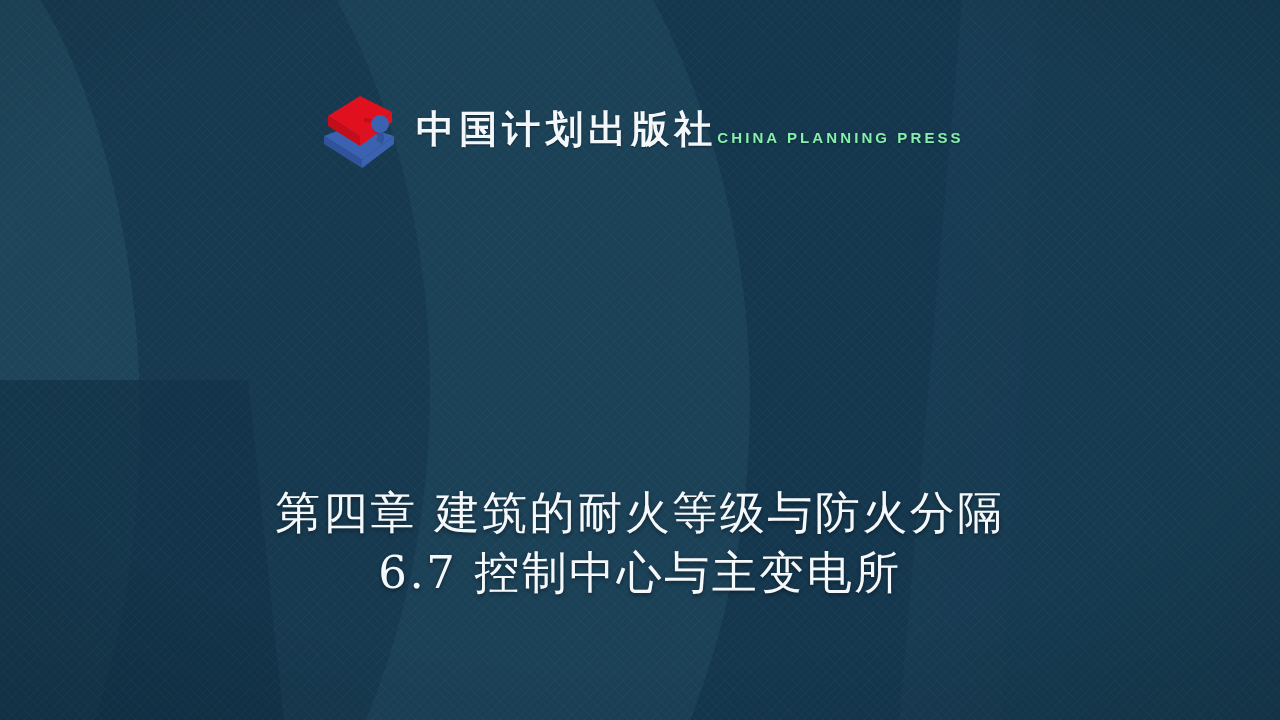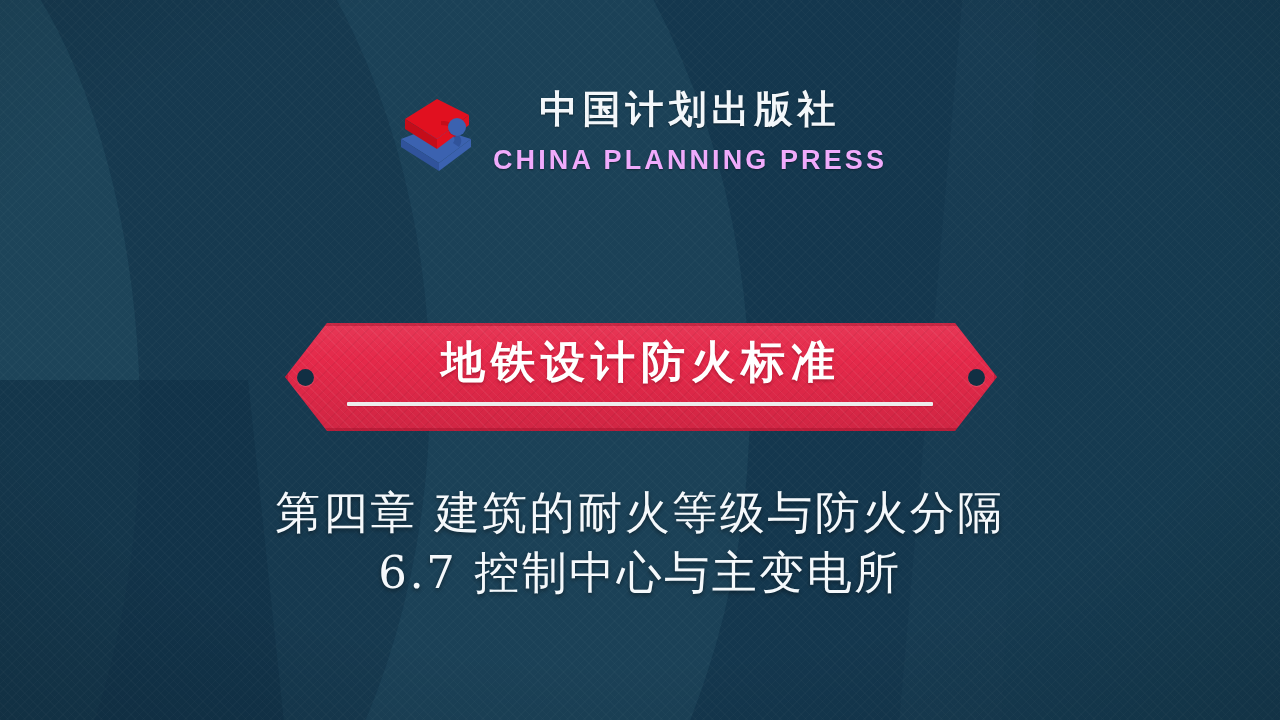--- a/index.html
+++ b/index.html
@@ -68,33 +68,33 @@
     position:absolute;inset:0;
     background:radial-gradient(ellipse 90% 85% at 48% 45%, rgba(0,0,0,0) 55%, rgba(0,0,0,.17) 100%);
   }
 
   
   .logo{
     position:absolute;left:0;right:0;top:88px;
     display:flex;align-items:center;justify-content:center;gap:14px;
   }
   .logo-mark{width:86px;height:82px;flex:0 0 auto;}
-  .logo-text{display:flex;flex-direction:column;align-items:center;}
+  .logo-text{display:flex;flex-direction:row;align-items:center;}
   .logo-cn{
     font-family:"DejaVu Serif", serif;
     font-size:38px;line-height:1.08;font-weight:700;
     color:#f3f7fa;letter-spacing:5px;
     text-shadow:0 1px 2px rgba(0,0,0,.45);
     white-space:nowrap;
   }
   .logo-en{
     margin-top:16px;
     font-family:"Liberation Sans", sans-serif;
-    font-size:27px;font-weight:600;letter-spacing:3.1px;
-    color:#f0abfc;white-space:nowrap;
+    font-size:15px;font-weight:600;letter-spacing:3.1px;
+    color:#86efac;white-space:nowrap;
     text-shadow:0 1px 2px rgba(0,0,0,.4);
   }
 
   
   .plaque-wrap{
     position:absolute;left:285px;top:323px;width:712px;height:108px;
   }
   .plaque{
     position:absolute;inset:0;
     background:#e5294a;
@@ -187,29 +187,19 @@
 
         <circle cx="64" cy="36" r="9" fill="#3b62b0"></circle>
       </svg>
     </span>
     <span class="logo-text">
       <span class="logo-cn">中国计划出版社</span>
       <span class="logo-en">CHINA PLANNING PRESS</span>
     </span>
   </div>
 
-  <div class="plaque-wrap">
-    <div class="plaque"></div>
-    <div class="plaque-shade"></div>
-    <div class="plaque-texture"></div>
-    <div class="plaque-edge"></div>
-    <div class="hole hole-left"></div>
-    <div class="hole hole-right"></div>
-    <div class="plaque-title">地铁设计防火标准</div>
-    <div class="plaque-rule"></div>
-  </div>
 
   <div class="subtitle">
     <div class="subtitle-line">第四章 建筑的耐火等级与防火分隔</div>
     <div class="subtitle-line">6.7 控制中心与主变电所</div>
   </div>
 
 </div>
 
 </body></html>

